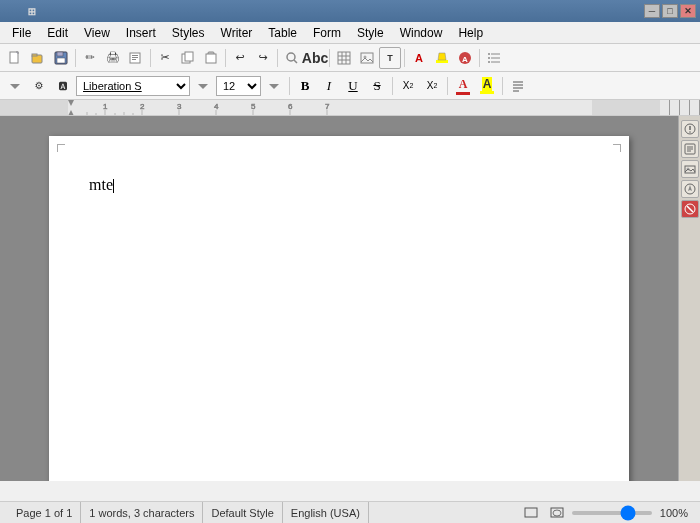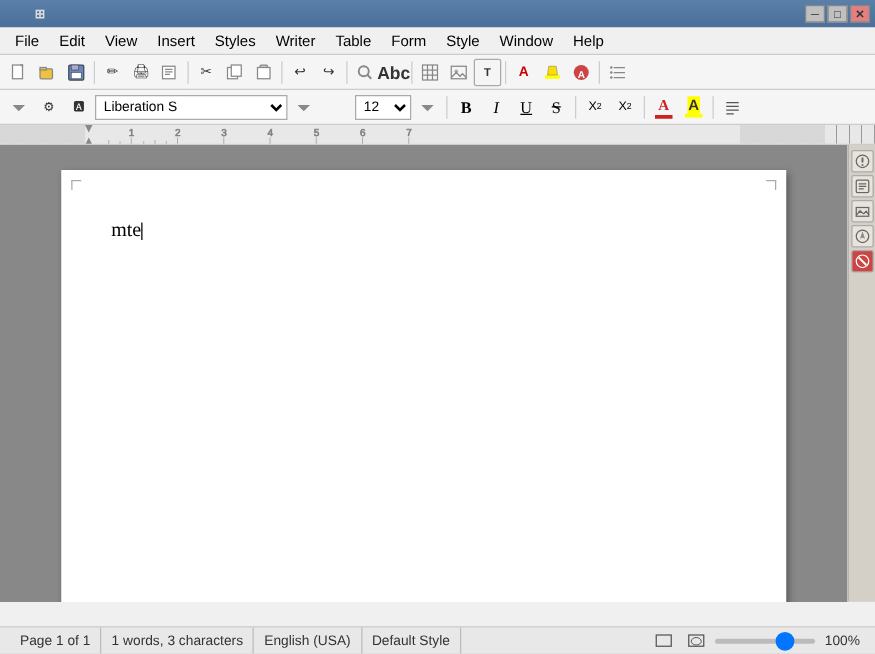--- a/index.html
+++ b/index.html
@@ -84,22 +84,22 @@
       flex-shrink: 0;
     }
     .style-select {
       height: 20px;
       font-size: 11px;
       border: 1px solid #aaa;
       background: white;
       padding: 0 2px;
       cursor: pointer;
     }
-    .font-select { width: 154px; }
-    .size-select { width: 45px; margin-left: 28px; }
+    .font-select { width: 114px; text-decoration: underline; }
+    .size-select { width: 45px; }
     .para-select { width: 85px; }
 
     
     #ruler {
       background: #e8e8e8;
       border-bottom: 1px solid #ccc;
       height: 16px;
       display: flex;
       align-items: center;
       padding: 0;
@@ -531,22 +531,22 @@
           <circle cx="6" cy="6" r="5" fill="none" stroke="white" stroke-width="1"></circle>
           <line x1="3" y1="3" x2="9" y2="9" stroke="white" stroke-width="1.5"></line>
         </svg>
     </div>
   </div>
 </div>
 
 <div id="status-bar">
   <div class="status-item">Page 1 of 1</div>
   <div class="status-item">1 words, 3 characters</div>
+  <div class="status-item">Default Style</div>
   <div class="status-item">English (USA)</div>
-  <div class="status-item">Default Style</div>
   <div class="status-right">
     <div class="tb-btn" title="Standard">
       <svg width="14" height="12" viewBox="0 0 14 12">
           <rect x="1" y="1" width="12" height="9" fill="none" stroke="#555" stroke-width="1"></rect>
         </svg>
     </div>
     <div class="tb-btn" title="Web Layout">
       <svg width="14" height="12" viewBox="0 0 14 12">
           <rect x="1" y="1" width="12" height="9" fill="none" stroke="#555" stroke-width="1"></rect>
           <ellipse cx="7" cy="6" rx="4" ry="3" fill="none" stroke="#555" stroke-width="0.8"></ellipse>

